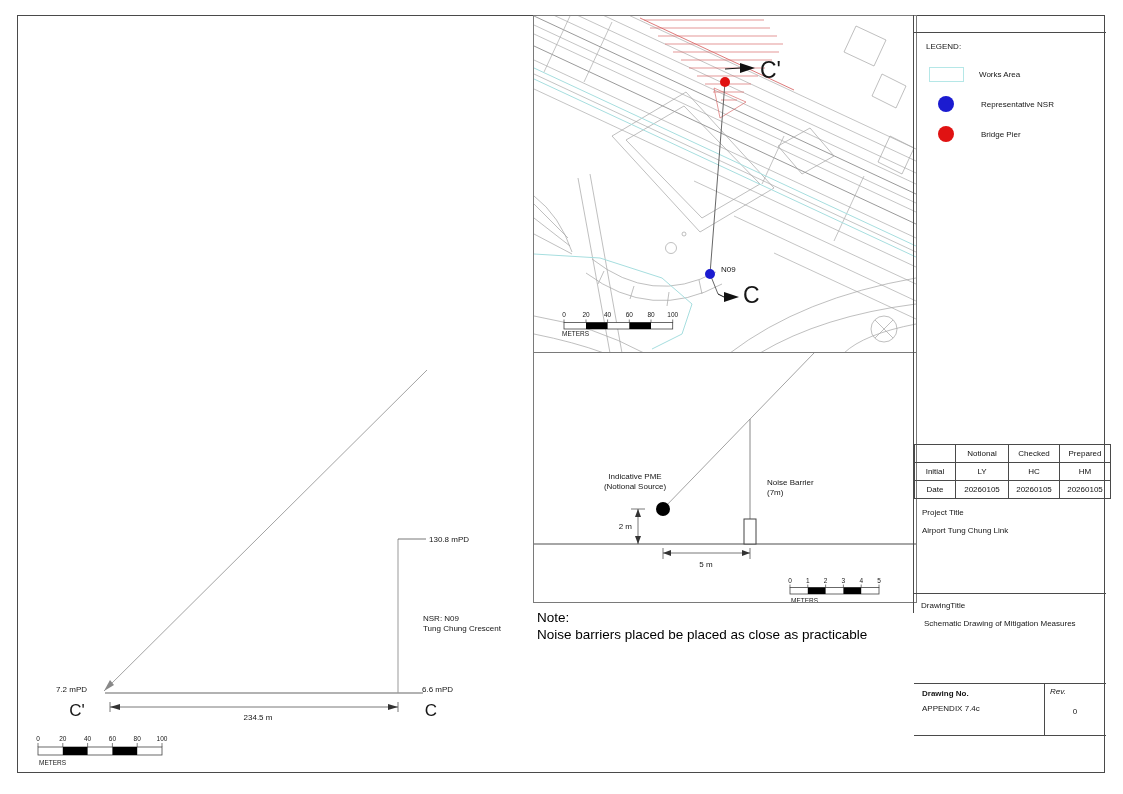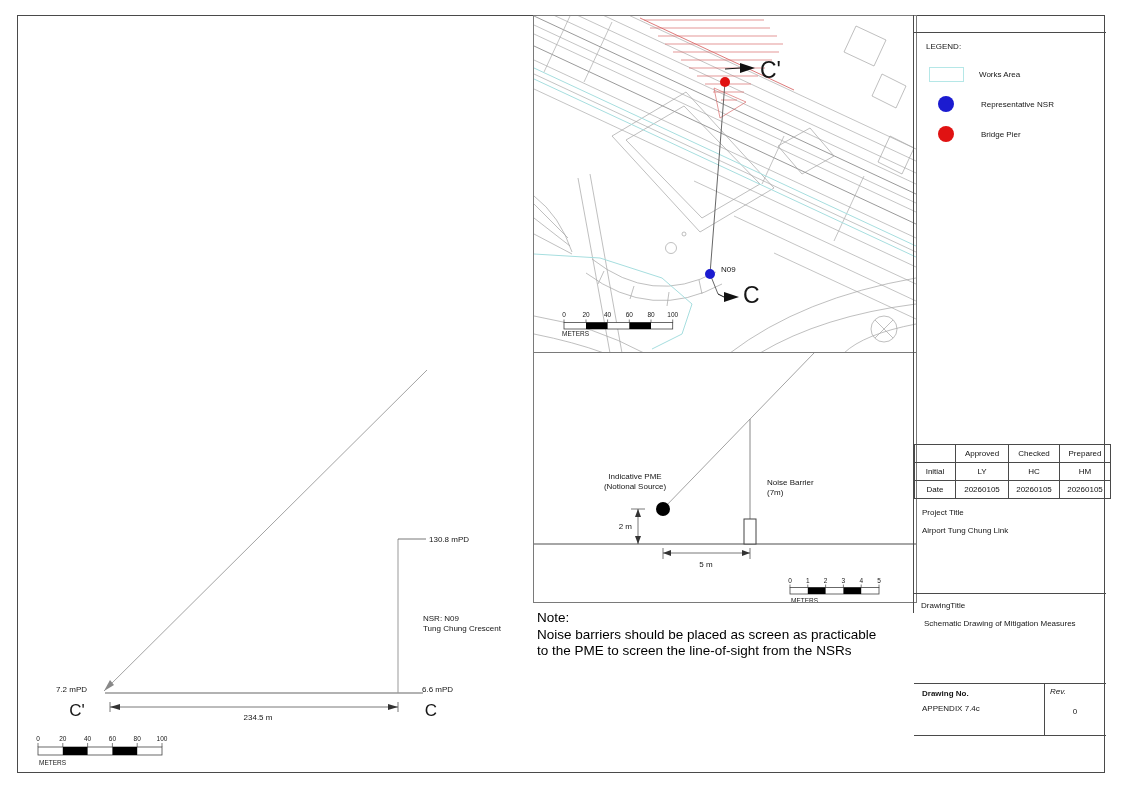--- a/index.html
+++ b/index.html
@@ -241,22 +241,21 @@
       </g>
       <rect x="18" y="387" width="124" height="8" fill="#fff" stroke="#444" stroke-width="0.8"></rect>
       <rect x="42.8" y="387" width="24.8" height="8" fill="#000"></rect>
       <rect x="92.4" y="387" width="24.8" height="8" fill="#000"></rect>
       <text class="t65" x="19" y="405">METERS</text>
     </g>
   </svg>
 
   <div class="abs note-block" style="left:537px;top:610px;width:380px;">
     <div>Note:</div>
-    <div>Noise barriers should be placed as screen as practicable</div>
-    <div>to the PME to screen the line-of-sight from the NSRs</div>
+    <div>Noise barriers placed be placed as close as practicable</div>
   </div>
 
   <div class="abs" style="left:913px;top:15px;width:192px;height:598px;border-left:1px solid #4a4a4a;">
 
     <div class="hline" style="top:17px;"></div>
 
     <div class="rp-label" style="left:12px;top:27px;">LEGEND:</div>
 
     <div class="abs" style="left:15px;top:52px;width:33px;height:13px;border:1px solid #b5e7e7;background:#fff;"></div>
     <div class="rp-label" style="left:65px;top:55px;">Works Area</div>
@@ -264,21 +263,21 @@
     <div class="legend-circle" style="left:24px;top:81px;background:#1b1bd0;"></div>
     <div class="rp-label" style="left:67px;top:85px;">Representative NSR</div>
 
     <div class="legend-circle" style="left:24px;top:111px;background:#e01212;"></div>
     <div class="rp-label" style="left:67px;top:115px;">Bridge Pier</div>
 
     <table class="app-table abs" style="left:0px;top:429px;">
       <tbody>
           <tr>
         <td style="width:40px;"></td>
-        <td style="width:52px;">Approved</td>
+        <td style="width:52px;">Notional</td>
         <td style="width:50px;">Checked</td>
         <td style="width:50px;">Prepared</td>
       </tr>
       <tr>
         <td>Initial</td>
         <td>LY</td>
         <td>HC</td>
         <td>HM</td>
       </tr>
       <tr>

